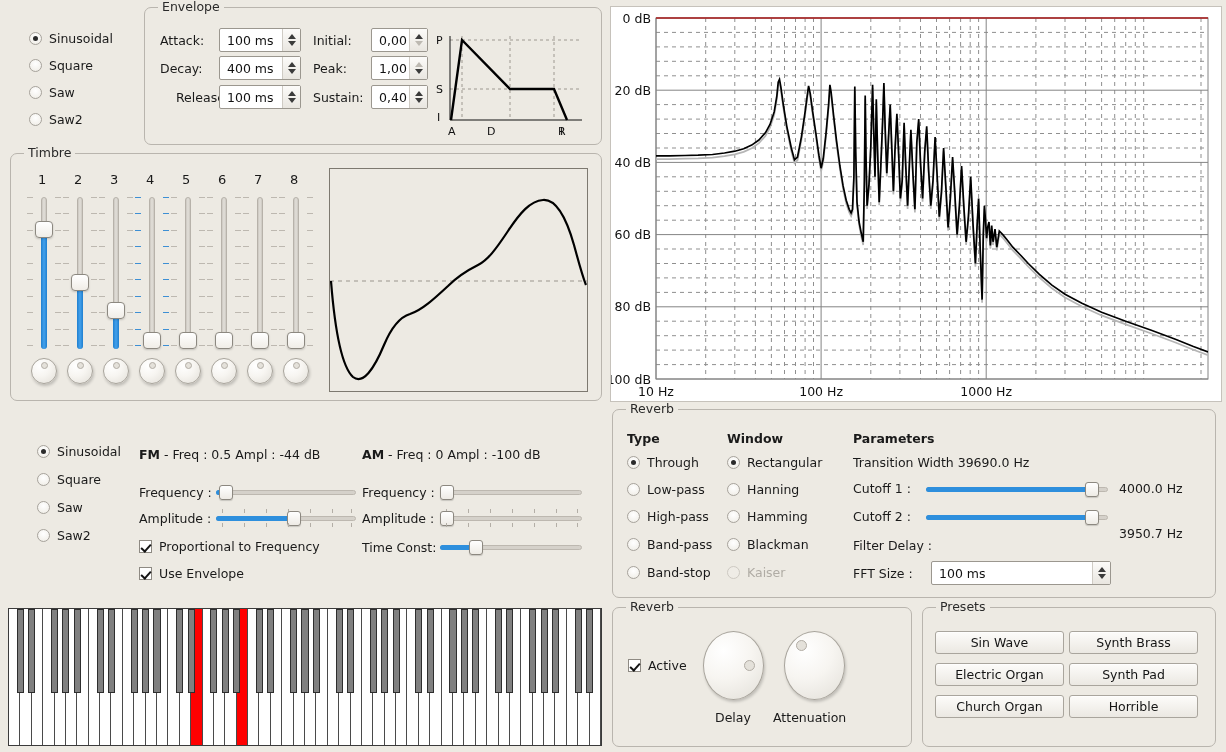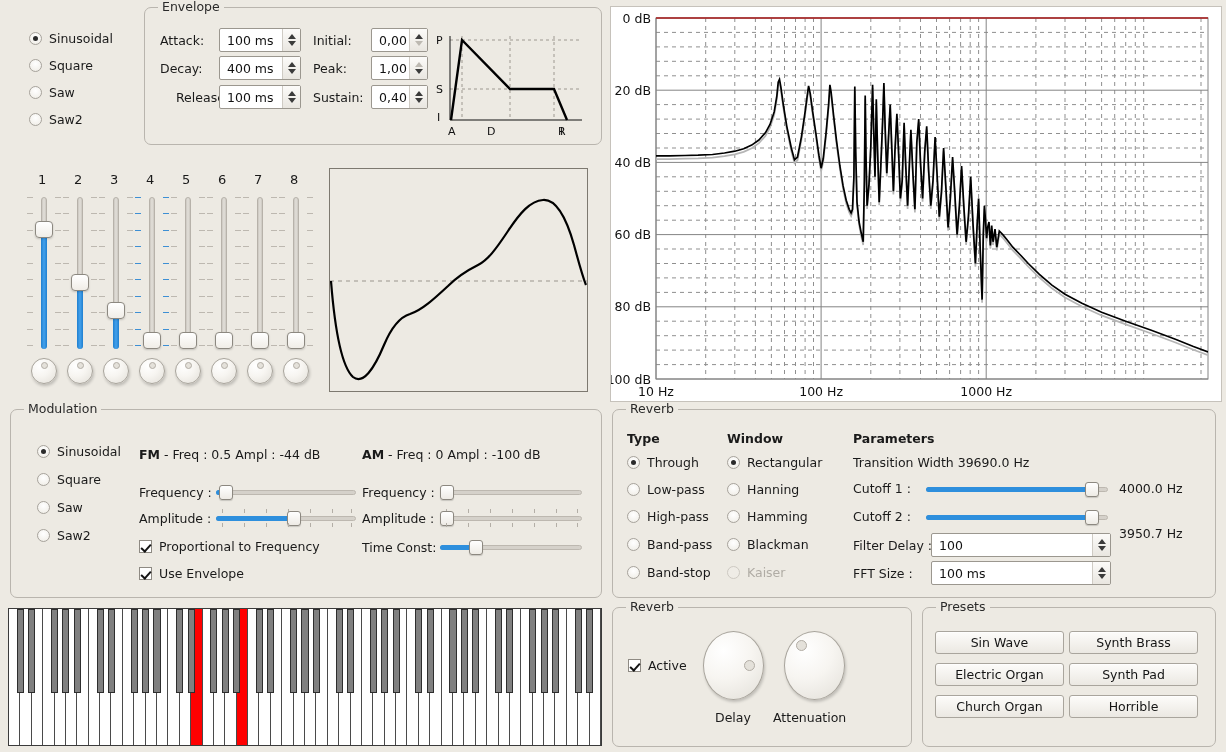--- a/index.html
+++ b/index.html
@@ -202,20 +202,23 @@
       <line x1="18" y1="61" x2="150" y2="61"></line>
       <line x1="30" y1="8" x2="30" y2="92"></line>
       <line x1="78" y1="8" x2="78" y2="92"></line>
       <line x1="122" y1="8" x2="122" y2="92"></line>
     </g>
     <line x1="18" y1="8" x2="18" y2="92" stroke="#111" stroke-width="1"></line>
     <line x1="18" y1="92" x2="150" y2="92" stroke="#111" stroke-width="1"></line>
     <polyline points="19,92 30,12 78,61 122,61 135,92" fill="none" stroke="#000" stroke-width="2.4" stroke-linejoin="miter"></polyline>
   </svg>
 
+  <div class="gb" style="left:10px;top:153px;width:592px;height:248px;">
+    <div class="gbt">Timbre</div>
+  </div>
 
   <div id="timbre-channels">
       <div class="lbl" style="left:38px;top:172px;font-size:13px;">1</div>
       <div class="vticks" style="left:27px;top:197px;height:152px;">
         <i style="top:0px;"></i>
         <i style="top:16px;"></i>
         <i style="top:33px;"></i>
         <i style="top:49px;"></i>
         <i style="top:66px;"></i>
         <i style="top:82px;"></i>
@@ -479,23 +482,20 @@
 
   <div class="wavebox" style="left:329px;top:168px;width:259px;height:224px;">
     <svg width="257" height="222" viewBox="0 0 257 222" preserveAspectRatio="none">
       <line x1="0" y1="112" x2="257" y2="112" stroke="#9a958d" stroke-width="1" stroke-dasharray="4,4"></line>
       <path d="M1,112 C4,150 10,196 23,208 C33,216 44,200 54,176 C62,157 70,148 80,145
                C92,141 104,130 118,117 C130,105 140,100 148,96 C158,91 166,80 178,62
                C190,44 200,32 213,31 C226,30 236,48 244,76 C249,94 252,106 256,116" fill="none" stroke="#000" stroke-width="2.2"></path>
     </svg>
   </div>
 
-  <div class="gb" style="left:10px;top:409px;width:592px;height:189px;">
-    <div class="gbt">Modulation</div>
-  </div>
   <div class="radio" style="left:37px;top:444px;">
     <span class="rdot on"></span>
     <span>Sinusoidal</span>
   </div>
   <div class="radio" style="left:37px;top:472px;">
     <span class="rdot"></span>
     <span>Square</span>
   </div>
   <div class="radio" style="left:37px;top:500px;">
     <span class="rdot"></span>
@@ -728,27 +728,20 @@
 
   <div class="lbl" style="left:853px;top:509px;">Cutoff 2 :</div>
   <div class="hsl" style="left:926px;top:508px;width:182px;">
     <div class="trk"></div>
     <div class="fil" style="width:167px;"></div>
     <div class="hnd" style="left:159px;"></div>
   </div>
   <div class="lbl" style="left:1119px;top:509px;margin-top:17px;">3950.7 Hz</div>
 
   <div class="lbl" style="left:853px;top:538px;">Filter Delay :</div>
-  <div class="spin" style="left:931px;top:533px;width:180px;">
-    <div class="sv">100</div>
-    <div class="sb">
-      <i class="ar up"></i>
-      <i class="ar dn"></i>
-    </div>
-  </div>
   <div class="lbl" style="left:853px;top:566px;">FFT Size :</div>
   <div class="spin" style="left:931px;top:561px;width:180px;">
     <div class="sv">100 ms</div>
     <div class="sb">
       <i class="ar up"></i>
       <i class="ar dn"></i>
     </div>
   </div>
 
   <div class="piano" id="piano" style="left:8px;top:608px;width:594px;height:138px;">

